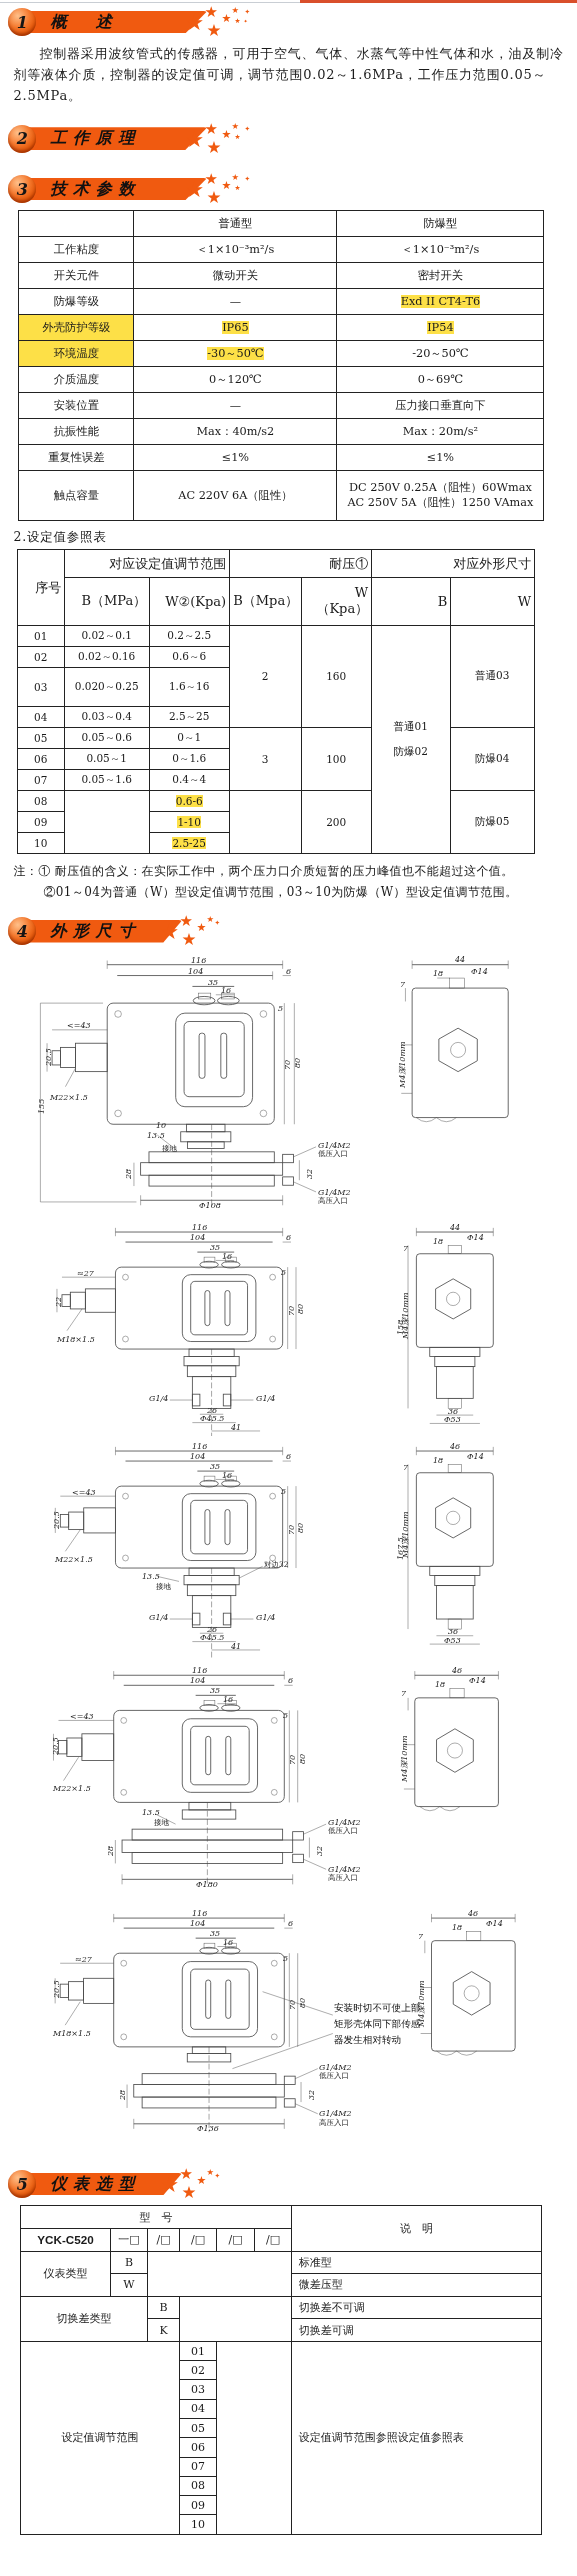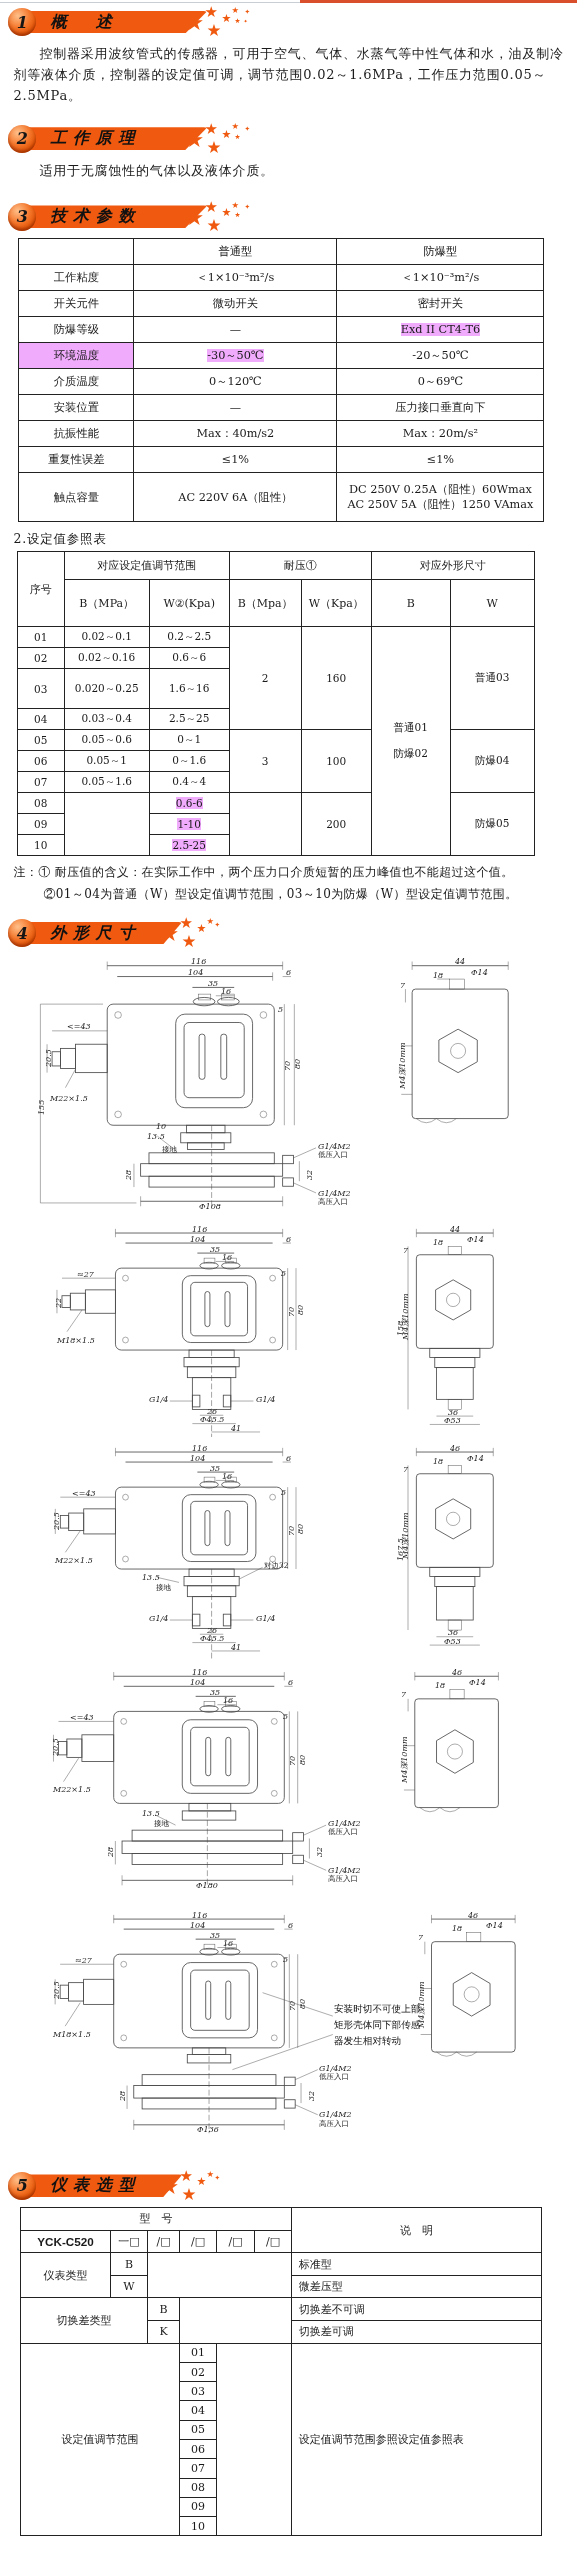--- a/index.html
+++ b/index.html
@@ -28,24 +28,24 @@
 .sub{margin:3.3px 0 3.3px 13.4px;font-size:12.5px;font-family:"DejaVu Serif",serif;letter-spacing:0.8px;}
 .note{margin:1.7px 11.7px 0 13.4px;font-size:12px;line-height:20px;font-family:"DejaVu Serif",serif;letter-spacing:0.4px;}
 
 
 table{border-collapse:collapse;table-layout:fixed;}
 td{border:0.8px solid #222;text-align:center;vertical-align:middle;padding:0.8px 2.5px;
  font-size:11.3px;font-family:"DejaVu Serif",serif;overflow:hidden;}
 .t1{margin:3.3px 0 0 18.4px;width:525px;}
 .t1 td{height:23.4px;}
 .t1 tr.tall td{height:47px;}
-.hl{background:#f0abfc;}
+.hl{background:#fde047;}
 .t2{margin:3.3px 0 0 16.7px;width:517px;}
 .t2 td{height:18.4px;font-size:10.5px;}
-.t2 .hd td{font-size:11px;}
+.t2 .hd td{font-size:13px;text-align:right;}
 .small2{font-size:9.2px;}
 .t3{margin:5px 0 0 20px;width:520px;}
 .t3 td{height:20px;font-size:11px;}
 .t3 .desc{text-align:left;padding-left:6.7px;}
 .t3 .model{font-family:"Liberation Sans",sans-serif;font-weight:bold;font-size:11.7px;}
 .t3 td.code{height:16.7px;}
 
 
 .fig{position:relative;margin-left:15px;width:552px;}
 .fig svg{position:absolute;left:0;top:0;}
@@ -90,21 +90,20 @@
   <span class="stars">
         <i style="left:0;top:8.4px;font-size:22px;"></i>
         <i style="left:20px;top:1.7px;font-size:15px;"></i>
         <i style="left:22px;top:18.4px;font-size:16.7px;"></i>
         <i style="left:37px;top:10px;font-size:11px;"></i>
         <i style="left:47px;top:3.3px;font-size:8.4px;"></i>
         <i style="left:50px;top:15px;font-size:6.7px;"></i>
         <i class="d" style="left:60px;top:6.7px;font-size:6.7px;"></i>
       </span>
 </div>
-<p class="para">适用于无腐蚀性的气体以及液体介质。</p>
 
 <div class="banner" style="margin-top:22px;">
   <span class="ball">3</span>
   <span class="ribbon">
         <span class="ttl">技术参数</span>
       </span>
   <span class="stars">
         <i style="left:0;top:8.4px;font-size:22px;"></i>
         <i style="left:20px;top:1.7px;font-size:15px;"></i>
         <i style="left:22px;top:18.4px;font-size:16.7px;"></i>
@@ -134,20 +133,25 @@
         </tr>
   <tr>
           <td>开关元件</td>
           <td>微动开关</td>
           <td>密封开关</td>
         </tr>
   <tr>
           <td>防爆等级</td>
           <td>—</td>
           <td><span class="hl">Exd II CT4-T6</span></td>
+        </tr>
+  <tr>
+          <td class="hl">外壳防护等级</td>
+          <td><span class="hl">IP65</span></td>
+          <td><span class="hl">IP54</span></td>
         </tr>
   <tr>
           <td class="hl">环境温度</td>
           <td><span class="hl">-30～50℃</span></td>
           <td>-20～50℃</td>
         </tr>
   <tr>
           <td>介质温度</td>
           <td>0～120℃</td>
           <td>0～69℃</td>

